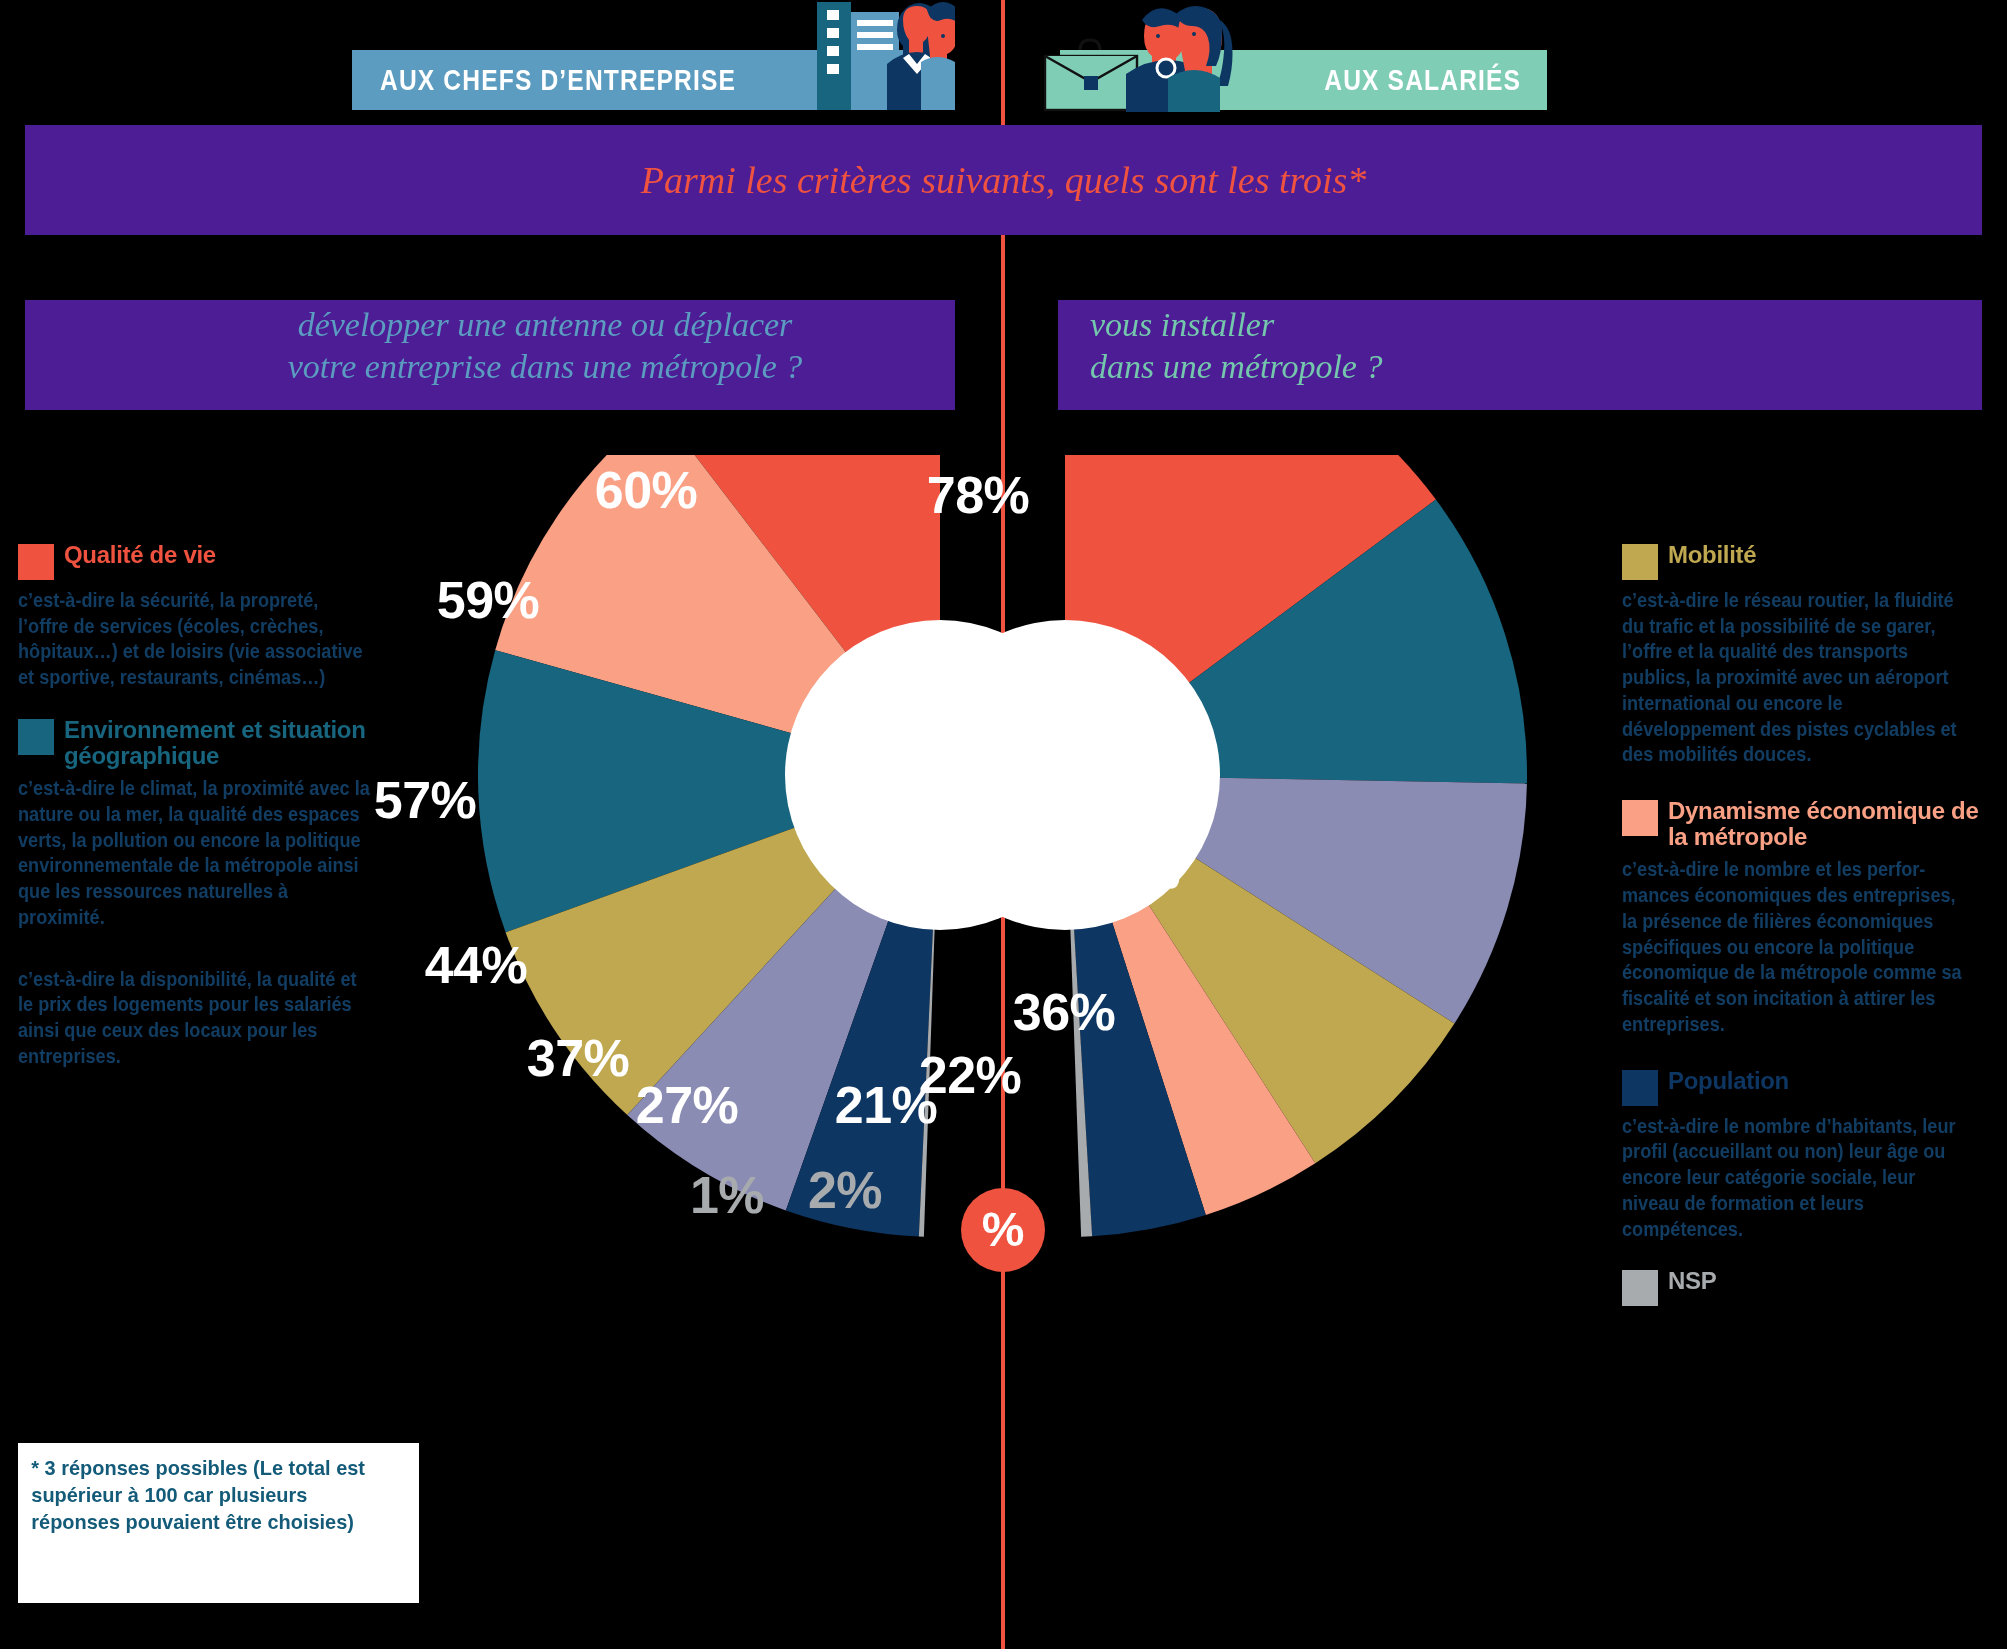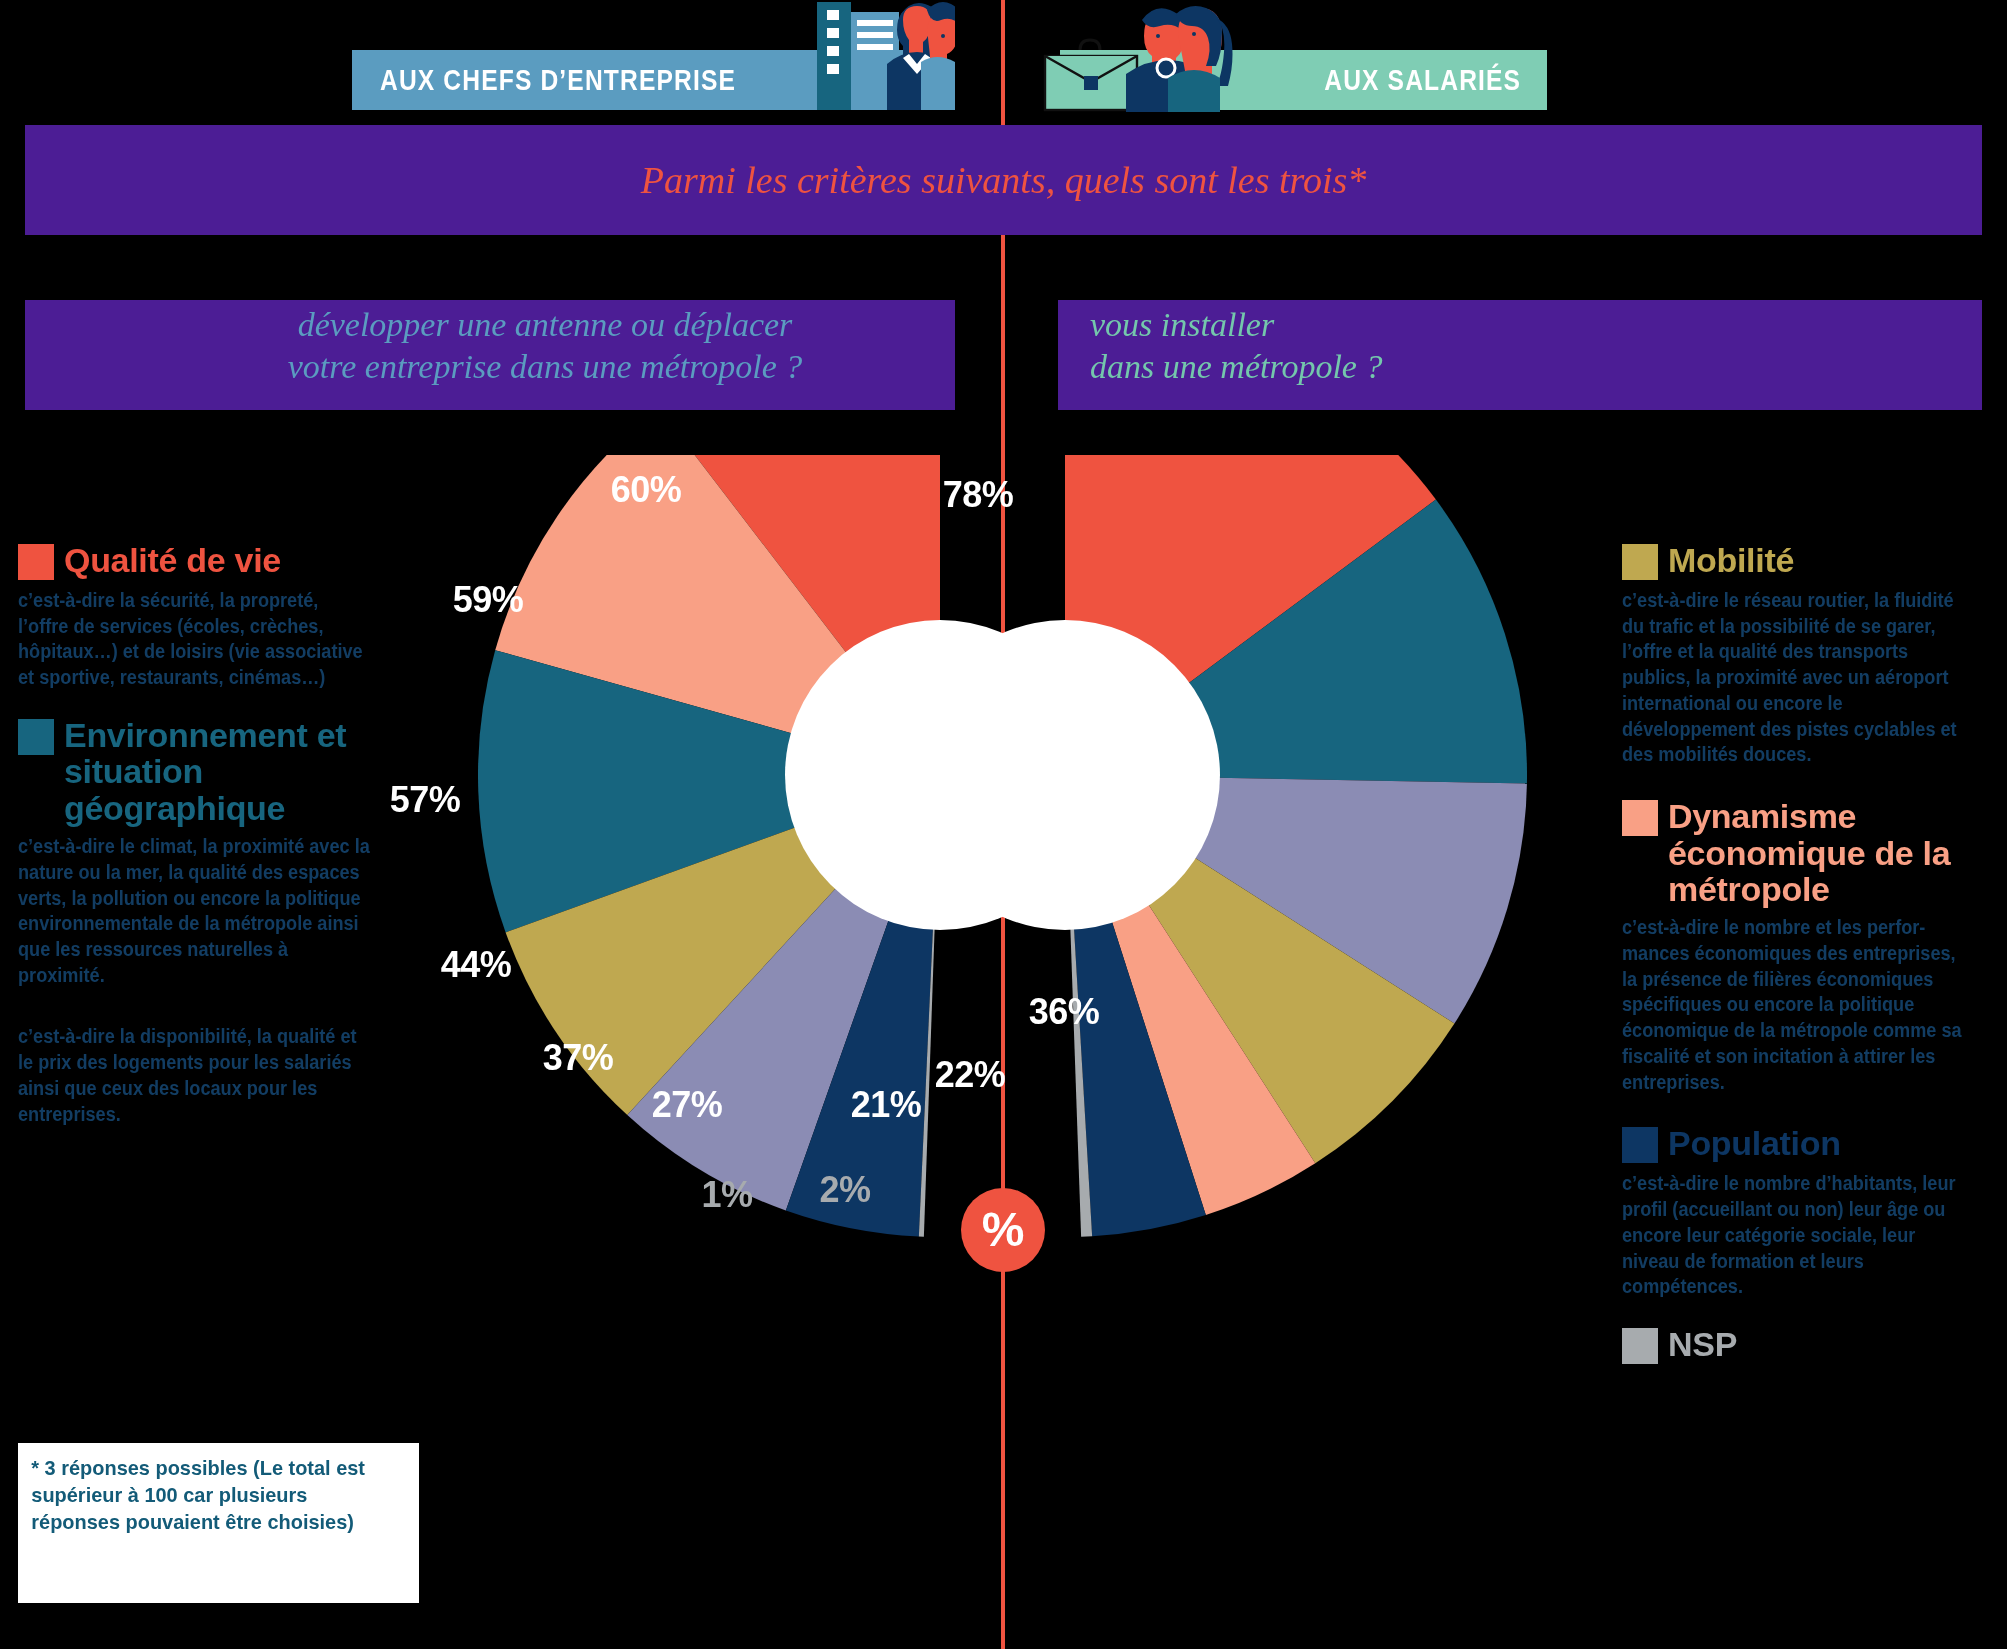--- a/index.html
+++ b/index.html
@@ -37,32 +37,32 @@
   
   #divider{position:absolute;left:1001px;top:0;width:4px;height:1649px;background:#ef5340;}
 
   
   .legend{position:absolute;width:380px;}
   #legend-left{left:18px;top:542px;}
   #legend-right{left:1622px;top:542px;}
   .leg-item{margin-bottom:26px;}
   .leg-head{display:flex;align-items:flex-start;}
   .leg-swatch{width:36px;height:36px;flex:0 0 36px;margin-right:10px;margin-top:2px;}
-  .leg-title{font-size:34px;font-weight:700;line-height:1.07;letter-spacing:-.3px;}
+  .leg-title{font-size:24px;font-weight:700;line-height:1.07;letter-spacing:-.3px;}
   .leg-desc{color:#123d63;font-size:19.5px;line-height:1.32;margin-top:8px;font-weight:700;
             font-stretch:condensed;transform:scaleX(.93);transform-origin:left top;}
 
   
   #footnote{position:absolute;left:18px;top:1443px;width:401px;height:160px;background:#fff;}
   #footnote p{margin:0;padding:12px 14px 0 14px;color:#135b78;font-size:21px;line-height:1.28;
               font-weight:700;font-stretch:condensed;transform:scaleX(.95);transform-origin:left top;}
 
   
   #pie-wrap{position:absolute;left:0;top:455px;width:2007px;height:1194px;}
-  .pct{position:absolute;color:#fff;font-size:36px;font-weight:700;letter-spacing:-.5px;
+  .pct{position:absolute;color:#fff;font-size:52px;font-weight:700;letter-spacing:-.5px;
        transform:translate(-50%,-50%);white-space:nowrap;}
   .pct.grey{color:#a7abae;}
   #center-badge{position:absolute;left:1003px;top:775px;width:84px;height:84px;border-radius:50%;
       background:#ef5340;transform:translate(-50%,-50%);display:flex;align-items:center;
       justify-content:center;color:#fff;font-size:48px;font-weight:700;line-height:1;}
 </style>
 </head>
 <body>
 
 <div class="tab" id="tab-left">

